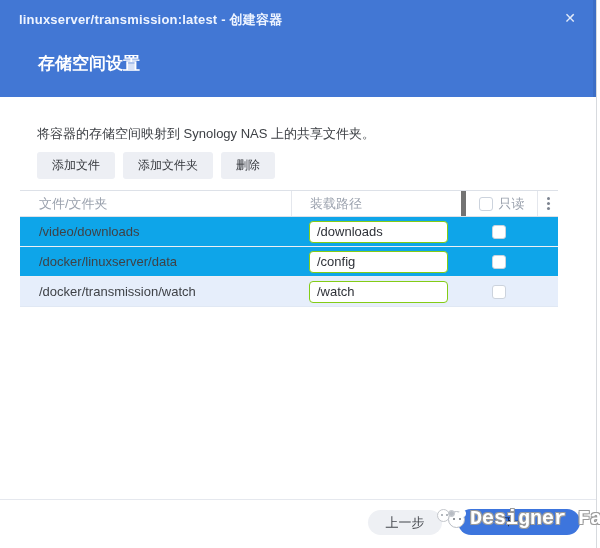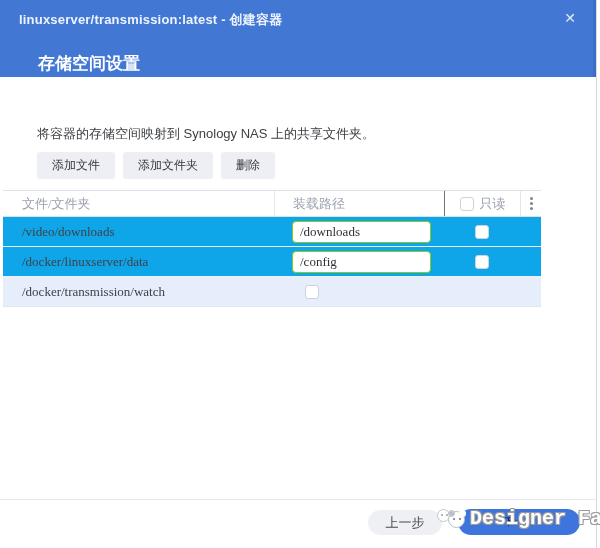--- a/index.html
+++ b/index.html
@@ -3,45 +3,45 @@
 <meta charset="utf-8">
 <style>
   * { margin:0; padding:0; box-sizing:border-box; }
   html,body { background:#fff; }
   body { font-family:"Liberation Sans","DejaVu Sans",sans-serif; }
   .screen { position:relative; width:600px; height:548px; background:#fff; overflow:hidden; }
   .dialog { position:absolute; left:0; top:0; width:597px; height:548px; background:#fff;
             border-right:1px solid #d7dade; }
 
   
-  .dlg-header { position:absolute; left:0; top:0; width:100%; height:77px; background:#4277d4;
+  .dlg-header { position:absolute; left:0; top:0; width:100%; height:97px; background:#4277d4;
                 box-shadow: inset -3px 0 0 rgba(0,0,0,0.07); }
   .titlebar-text { position:absolute; left:19px; top:11px; font-size:13px; font-weight:bold;
                    color:#eef4ff; letter-spacing:0.2px; }
   .close-btn { position:absolute; right:20px; top:10px; font-size:14px; font-weight:bold;
                color:rgba(255,255,255,0.85); cursor:pointer; line-height:16px; }
   .section-title { position:absolute; left:38px; top:52px; font-size:17px; font-weight:bold;
                    color:#ffffff; }
 
   
   .description { position:absolute; left:37px; top:125px; font-size:13px; color:#3d4045; }
 
   .toolbar { position:absolute; left:37px; top:152px; display:flex; gap:8px; }
   .tb-btn { height:27px; padding:0 15px; background:#edeff4; border:none; border-radius:3px;
             font-size:12px; color:#34373c; font-family:inherit; display:inline-flex;
             align-items:center; cursor:pointer; }
 
   
-  .table { position:absolute; left:3px; top:190px; width:538px; font-size:13px;font-family:Liberation Serif, serif; }
+  .table { position:absolute; left:20px; top:190px; width:538px; font-size:13px; }
   .thead { display:flex; height:27px; align-items:center;
            border-top:1px solid #dde1e8; border-bottom:1px solid #dde1e8; color:#9aa1ad; }
   .th { height:100%; display:flex; align-items:center; }
   .th-file  { width:271px; padding-left:19px; }
   .th-mount { width:170px; padding-left:18px; border-left:1px solid #e4e7ed; }
-  .th-ro    { width:76px;  justify-content:center; gap:6px; border-left:1px solid #737373; }
+  .th-ro    { width:76px;  justify-content:center; gap:6px; border-left:5px solid #737373; }
   .th-menu  { width:21px;  justify-content:center; border-left:1px solid #e4e7ed; }
 
   .trow { display:flex; height:30px; align-items:center; border-bottom:1px solid #edf0f4;
           background:#0ea5e9; cursor:default; }
   .trow.selected { background:#e6eefb; border-bottom-color:#e0e8f4; }
   .td-file  { width:271px; padding-left:19px; color:#3f4247; }
   .td-mount { width:170px; }
   .td-ro    { width:76px; display:flex; justify-content:center; }
   .td-menu  { width:21px; }
 
@@ -131,20 +131,23 @@
           <input class="mount-input" type="text" value="/config" style="">
         </div>
         <div class="td-ro">
           <span class="checkbox"></span>
         </div>
         <div class="td-menu"></div>
       </div>
 
       <div class="trow selected">
         <div class="td-file">/docker/transmission/watch</div>
+        <div class="td-mount">
+          <input class="mount-input" type="text" value="/watch" style="">
+        </div>
         <div class="td-ro">
           <span class="checkbox"></span>
         </div>
         <div class="td-menu"></div>
       </div>
     </div>
 
     <div class="footer">
       <button class="btn-prev">上一步</button>
       <button class="btn-next">下一步</button>

